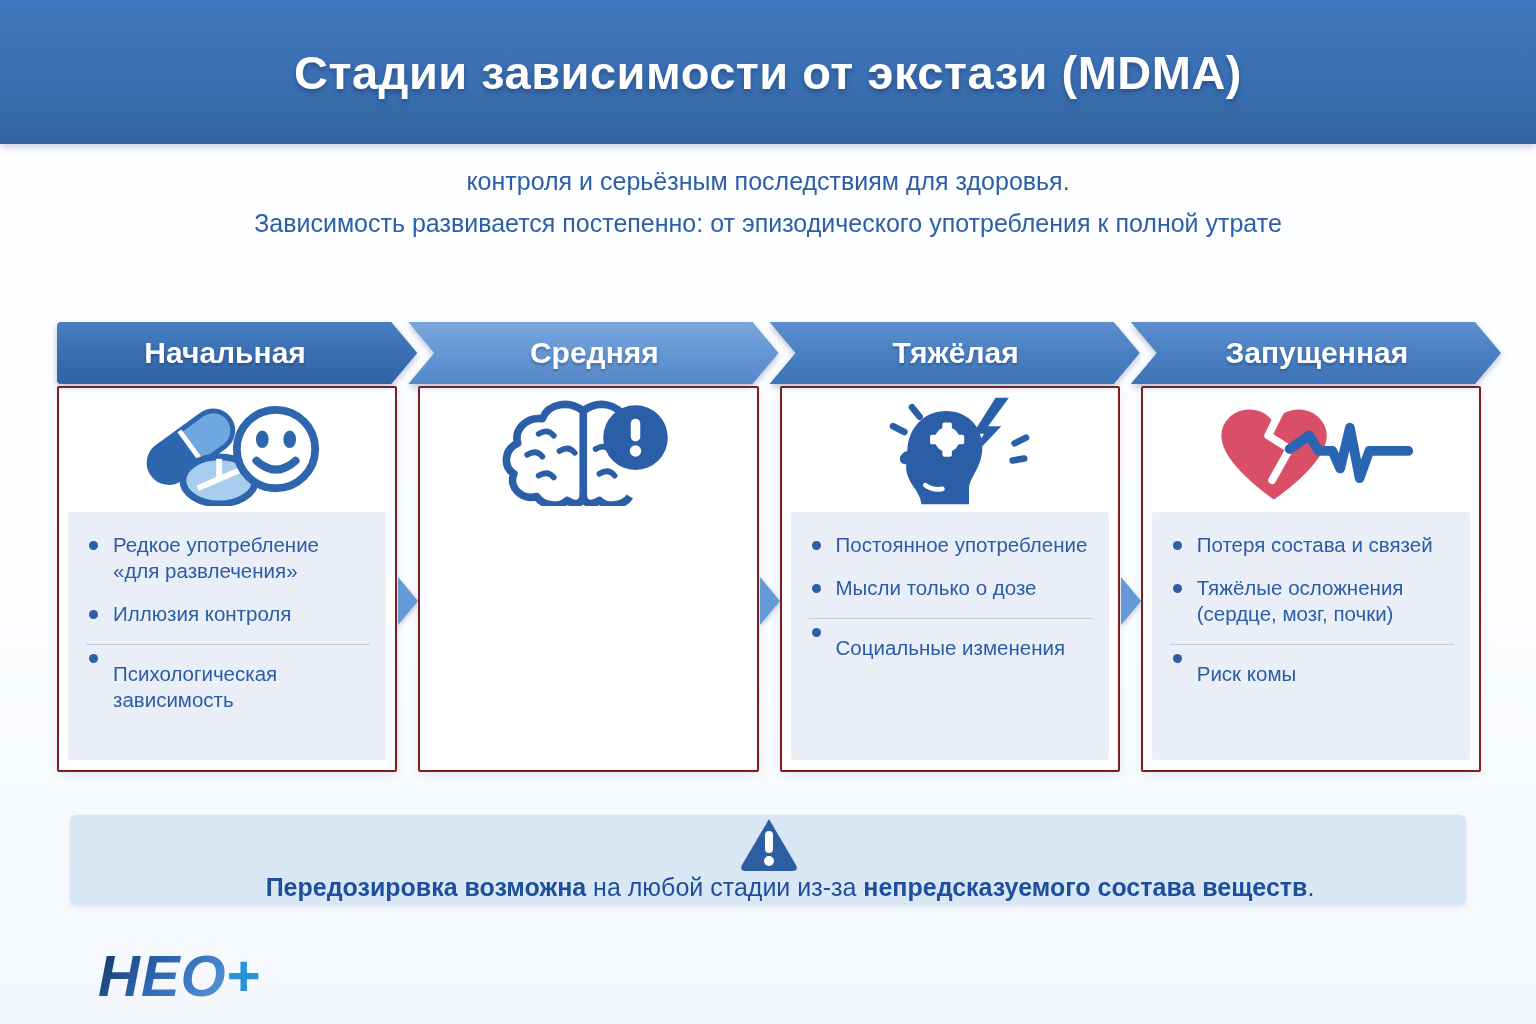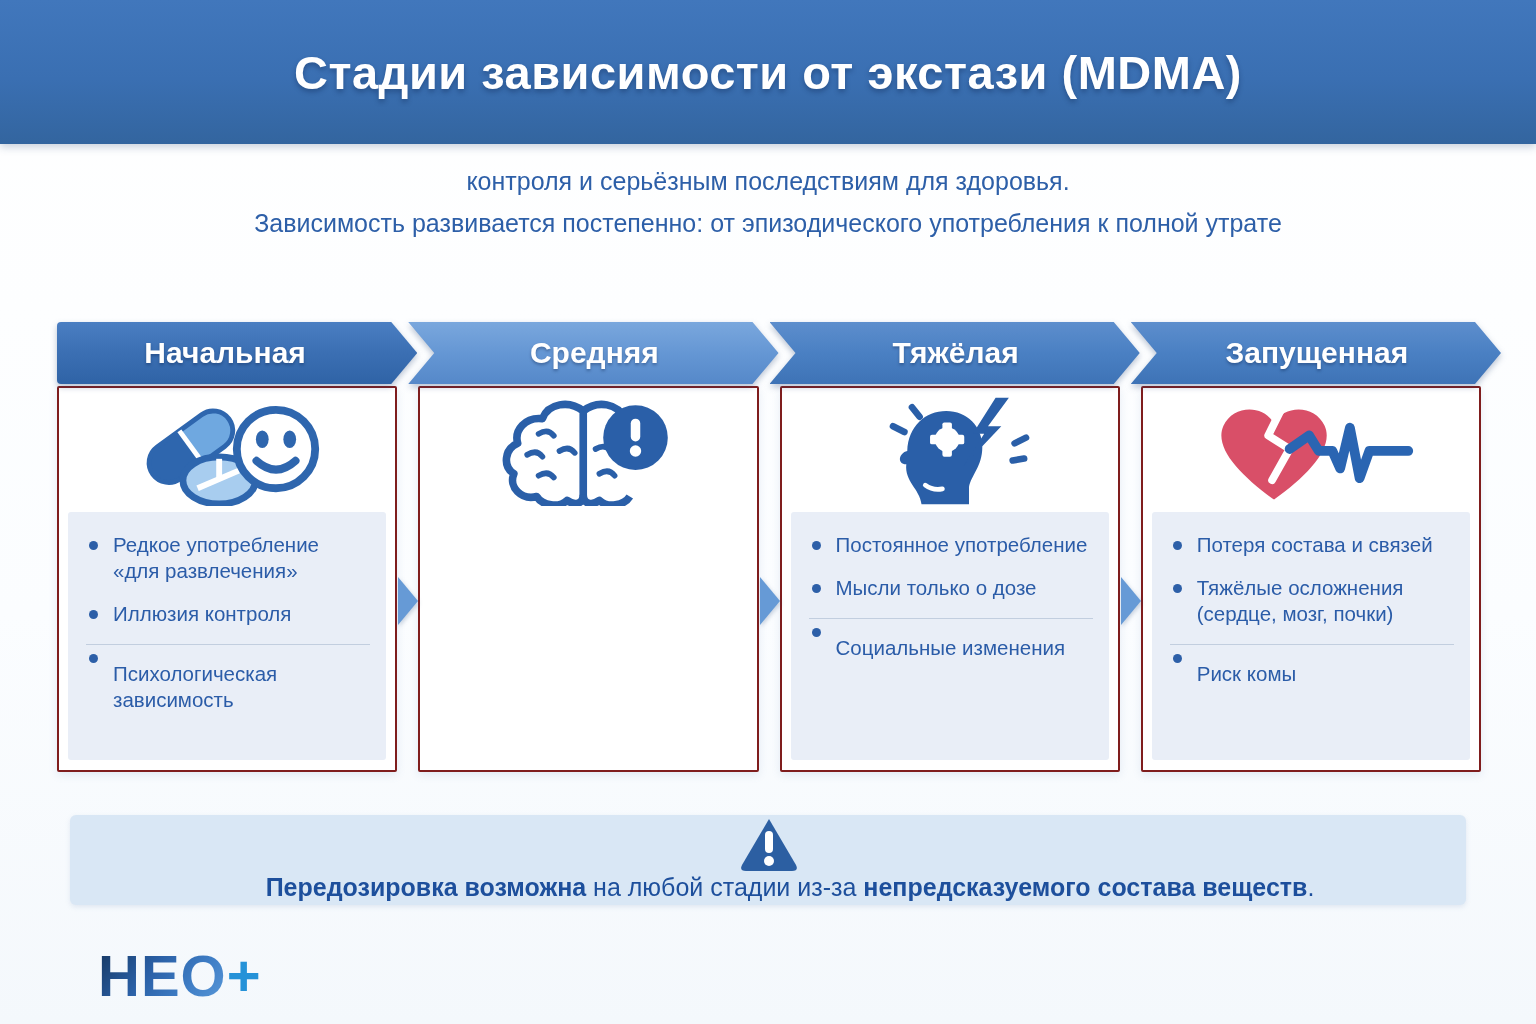--- a/index.html
+++ b/index.html
@@ -97,21 +97,21 @@
   .warning .w-text{ color:#1d4f9c; font-size:25px; }
   .warning .w-text b{ font-weight:bold; }
 
   
   .logo{
     position:absolute; left:98px; top:942px;
     font-size:58px; font-weight:bold; letter-spacing:1px;
   }
   .logo .neo{
     background:linear-gradient(130deg,#14345c 0%,#2a5fa5 40%,#3f7ec6 70%,#5d9cdb 100%);
-    -webkit-background-clip:text; background-clip:text; color:transparent;
+    -webkit-background-clip:text; background-clip:text; color:transparent;font-style:italic;
   }
   .logo .plus{ color:#2592d8; font-weight:bold; }
 </style>
 </head>
 <body>
 
 <header class="top-header">
   <h1>Стадии зависимости от экстази (MDMA)</h1>
 </header>
 

